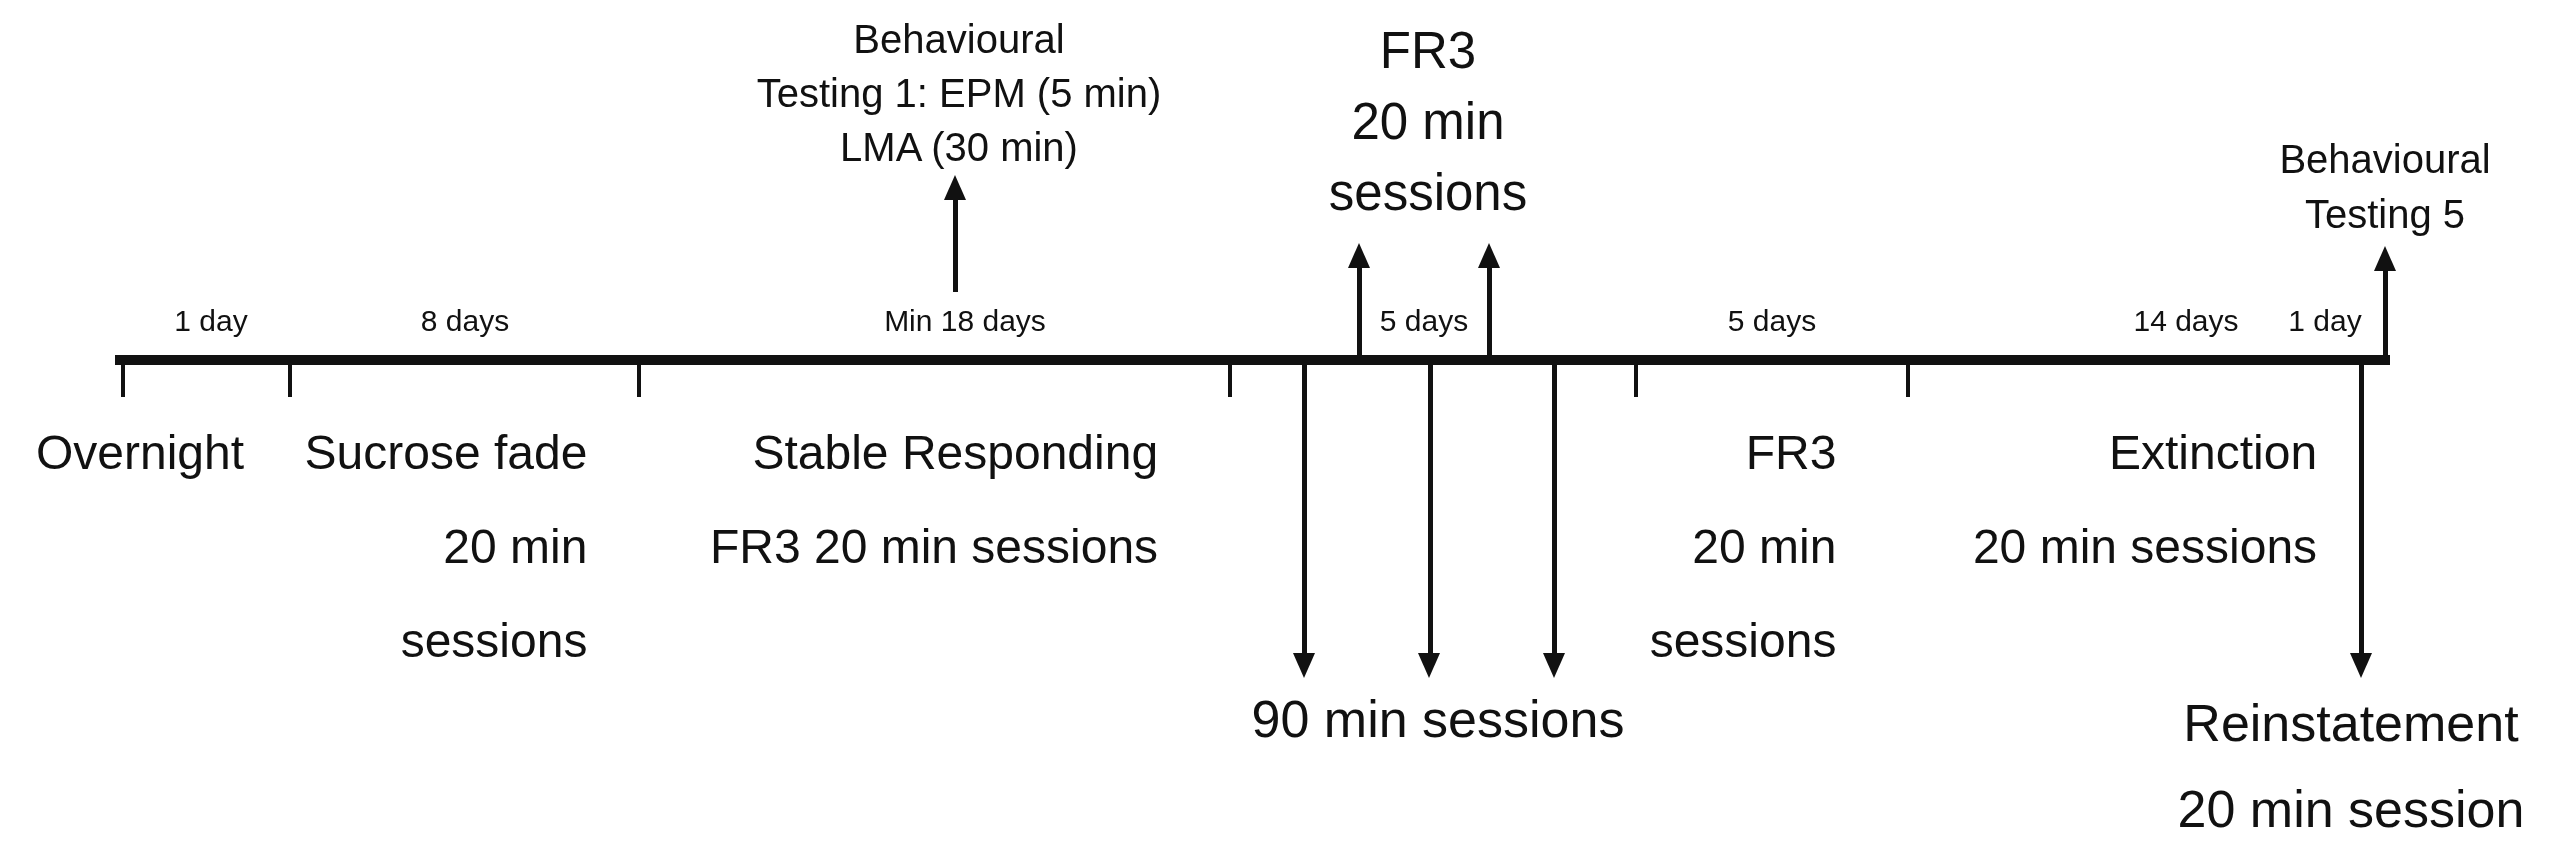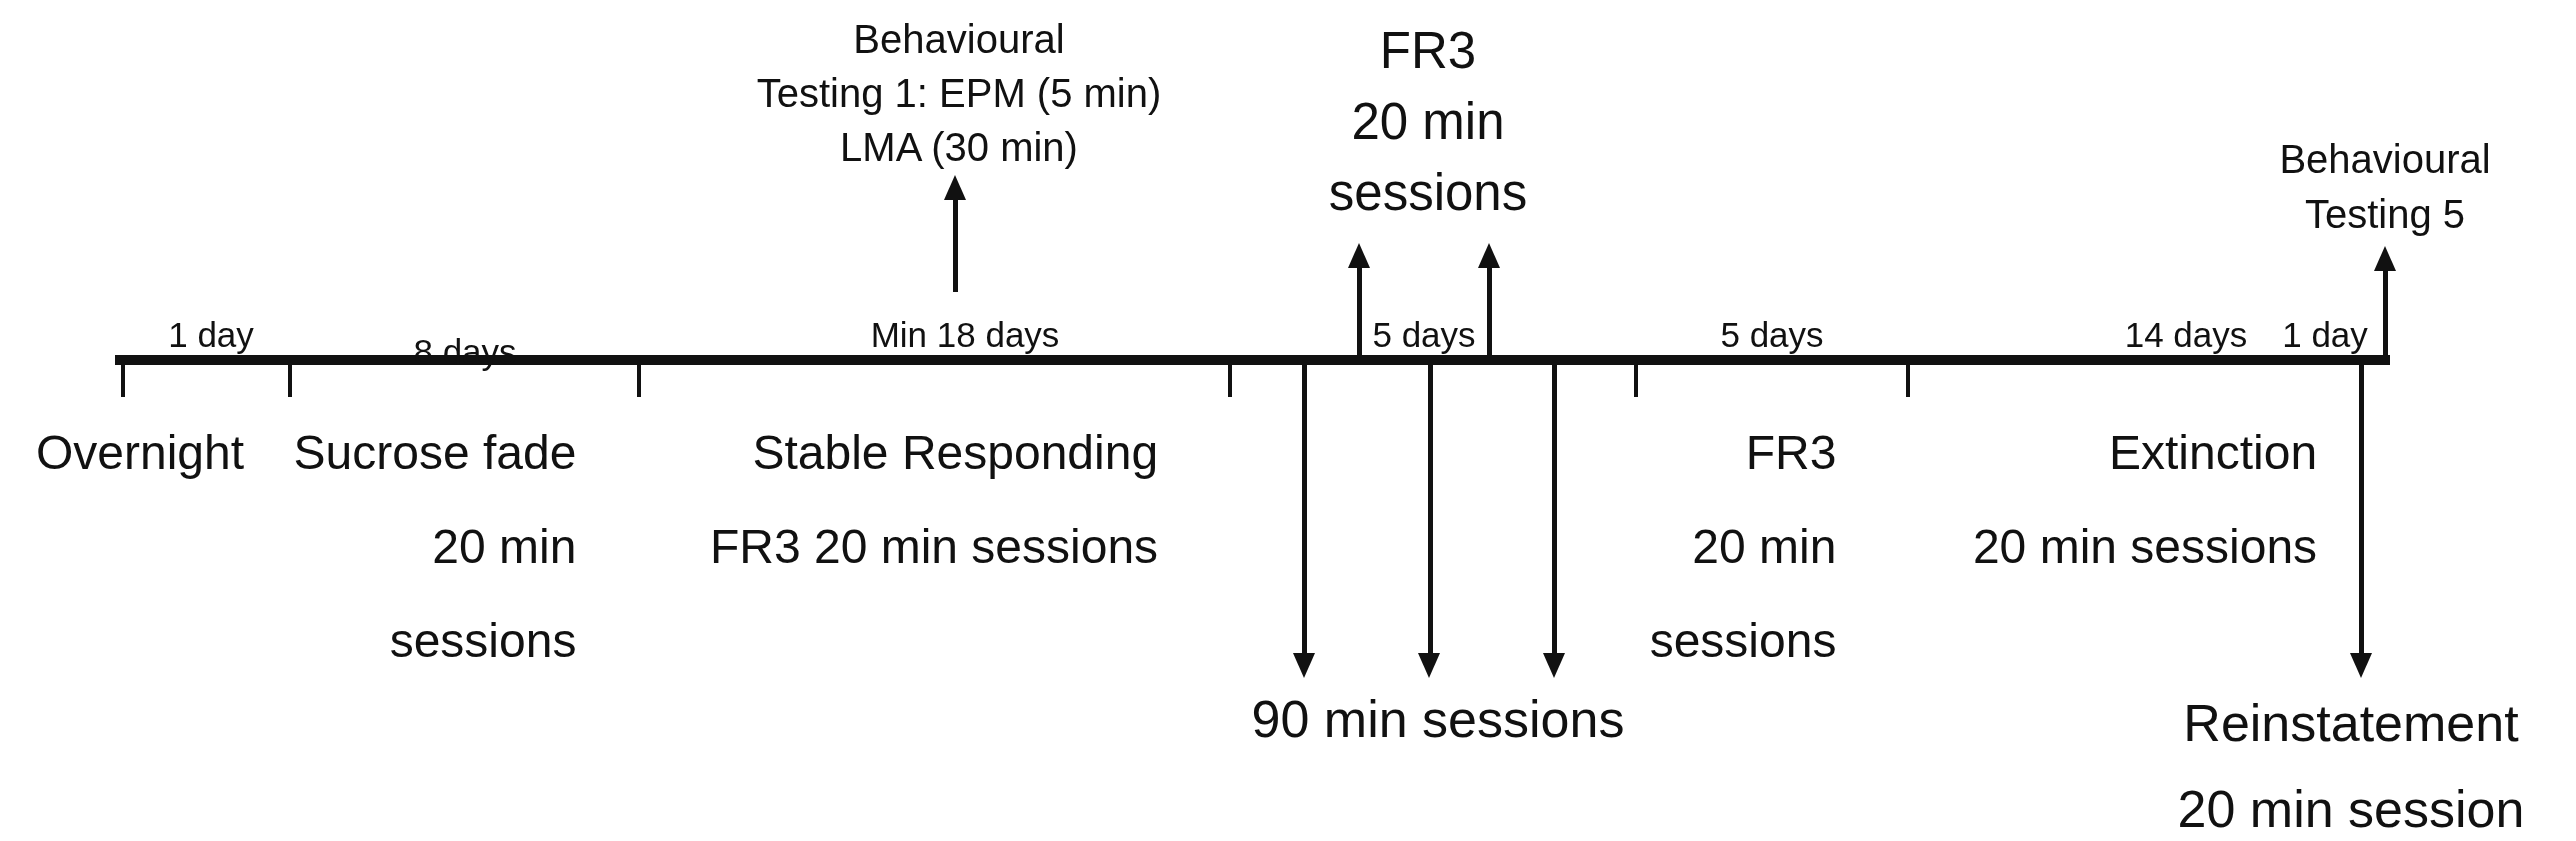--- a/index.html
+++ b/index.html
@@ -30,25 +30,25 @@
     position: absolute;
     top: 360px;
     width: 3.8px;
     height: 37px;
     background: #111111;
   }
 
   
   .duration {
     position: absolute;
-    top: 312px;
+    top: 298px;
     height: 45px;
     line-height: 45px;
     transform: translateX(-50%);
-    font-size: 35px;
+    font-size: 30px;
     white-space: nowrap;
     text-align: center;
   }
 
   
   .phase {
     position: absolute;
     top: 406px;
     transform: translateX(-50%);
     font-size: 48px;
@@ -98,32 +98,32 @@
   <div class="tl-line"></div>
 
   <div class="tick" style="left:121px;"></div>
   <div class="tick" style="left:288px;"></div>
   <div class="tick" style="left:637px;"></div>
   <div class="tick" style="left:1228px;"></div>
   <div class="tick" style="left:1634px;"></div>
   <div class="tick" style="left:1906px;"></div>
 
   <div class="duration" style="left:211px;">1 day</div>
-  <div class="duration" style="left:465px;margin-top:17px;">8 days</div>
+  <div class="duration" style="left:465px;">8 days</div>
   <div class="duration" style="left:965px;">Min 18 days</div>
   <div class="duration" style="left:1424px;">5 days</div>
   <div class="duration" style="left:1772px;">5 days</div>
   <div class="duration" style="left:2162px;margin-left:24px;">14 days</div>
   <div class="duration" style="left:2325px;">1 day</div>
 
   <div class="phase" style="left:140px;">
     <div>Overnight</div>
   </div>
 
-  <div class="phase" style="left:435px;">
+  <div class="phase" style="left:446px;">
     <div>Sucrose fade</div>
     <div>20 min</div>
     <div>sessions</div>
   </div>
 
   <div class="phase" style="left:934px;">
     <div>Stable Responding</div>
     <div>FR3 20 min sessions</div>
   </div>
 

